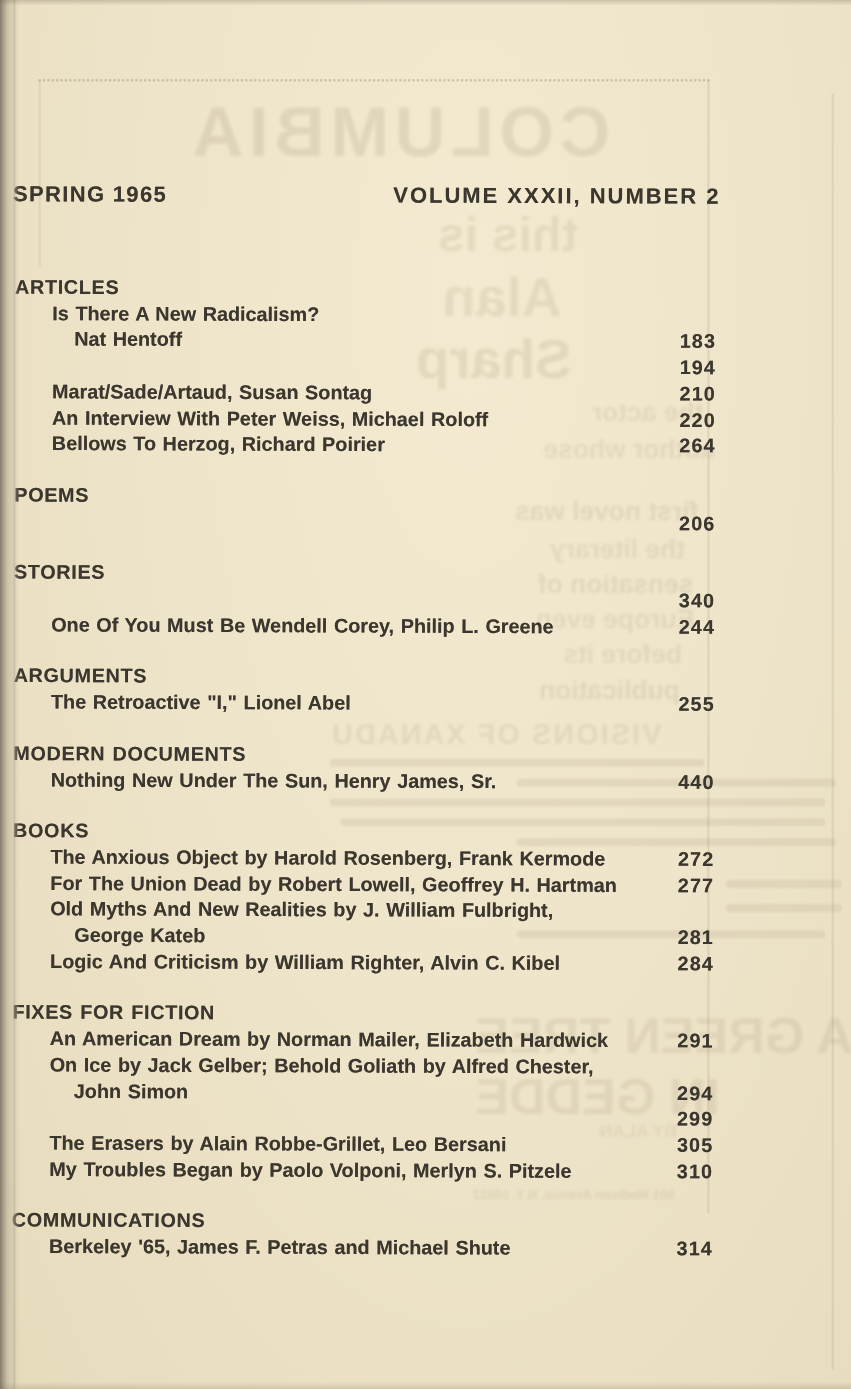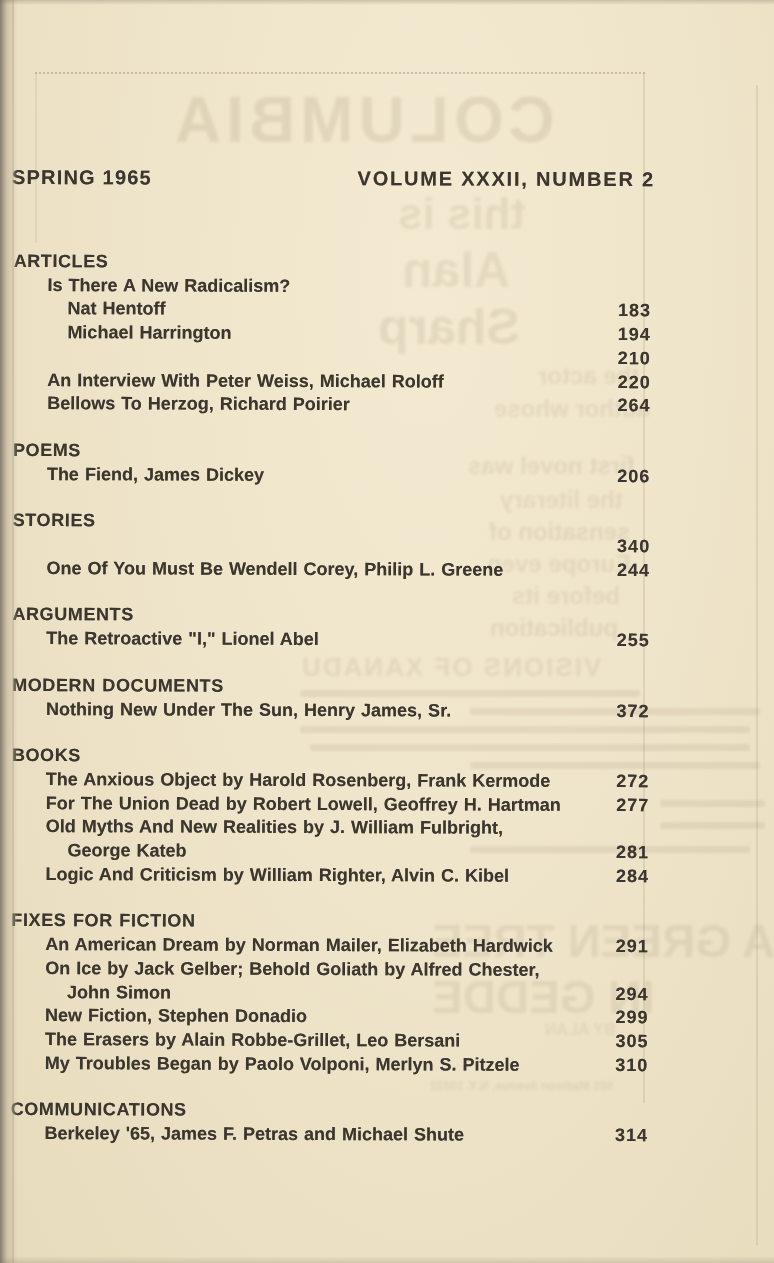--- a/index.html
+++ b/index.html
@@ -122,39 +122,38 @@
         <div class="section">
           <div class="heading">ARTICLES</div>
           <div class="row ind-item">
             <span class="t">Is There A New Radicalism?</span>
           </div>
           <div class="row ind-author">
             <span class="t">Nat Hentoff</span>
             <span class="pg">183</span>
           </div>
           <div class="row ind-author">
-            <span class="t">Michael Harrington</span>
             <span class="pg">194</span>
           </div>
           <div class="row ind-item">
+            <span class="t">Marat/Sade/Artaud, Susan Sontag</span>
             <span class="pg">210</span>
           </div>
           <div class="row ind-item">
             <span class="t">An Interview With Peter Weiss, Michael Roloff</span>
             <span class="pg">220</span>
           </div>
           <div class="row ind-item">
             <span class="t">Bellows To Herzog, Richard Poirier</span>
             <span class="pg">264</span>
           </div>
         </div>
         <div class="section">
           <div class="heading">POEMS</div>
           <div class="row ind-item">
-            <span class="t">The Fiend, James Dickey</span>
             <span class="pg">206</span>
           </div>
         </div>
         <div class="section">
           <div class="heading">STORIES</div>
           <div class="row ind-item">
             <span class="pg">340</span>
           </div>
           <div class="row ind-item">
             <span class="t">One Of You Must Be Wendell Corey, Philip L. Greene</span>
@@ -165,21 +164,21 @@
           <div class="heading">ARGUMENTS</div>
           <div class="row ind-item">
             <span class="t">The Retroactive "I," Lionel Abel</span>
             <span class="pg">255</span>
           </div>
         </div>
         <div class="section">
           <div class="heading">MODERN DOCUMENTS</div>
           <div class="row ind-item">
             <span class="t">Nothing New Under The Sun, Henry James, Sr.</span>
-            <span class="pg">372</span>
+            <span class="pg">440</span>
           </div>
         </div>
         <div class="section">
           <div class="heading">BOOKS</div>
           <div class="row ind-item">
             <span class="t">The Anxious Object by Harold Rosenberg, Frank Kermode</span>
             <span class="pg">272</span>
           </div>
           <div class="row ind-item">
             <span class="t">For The Union Dead by Robert Lowell, Geoffrey H. Hartman</span>
@@ -204,21 +203,20 @@
             <span class="pg">291</span>
           </div>
           <div class="row ind-item">
             <span class="t">On Ice by Jack Gelber; Behold Goliath by Alfred Chester,</span>
           </div>
           <div class="row ind-cont">
             <span class="t">John Simon</span>
             <span class="pg">294</span>
           </div>
           <div class="row ind-item">
-            <span class="t">New Fiction, Stephen Donadio</span>
             <span class="pg">299</span>
           </div>
           <div class="row ind-item">
             <span class="t">The Erasers by Alain Robbe-Grillet, Leo Bersani</span>
             <span class="pg">305</span>
           </div>
           <div class="row ind-item">
             <span class="t">My Troubles Began by Paolo Volponi, Merlyn S. Pitzele</span>
             <span class="pg">310</span>
           </div>

